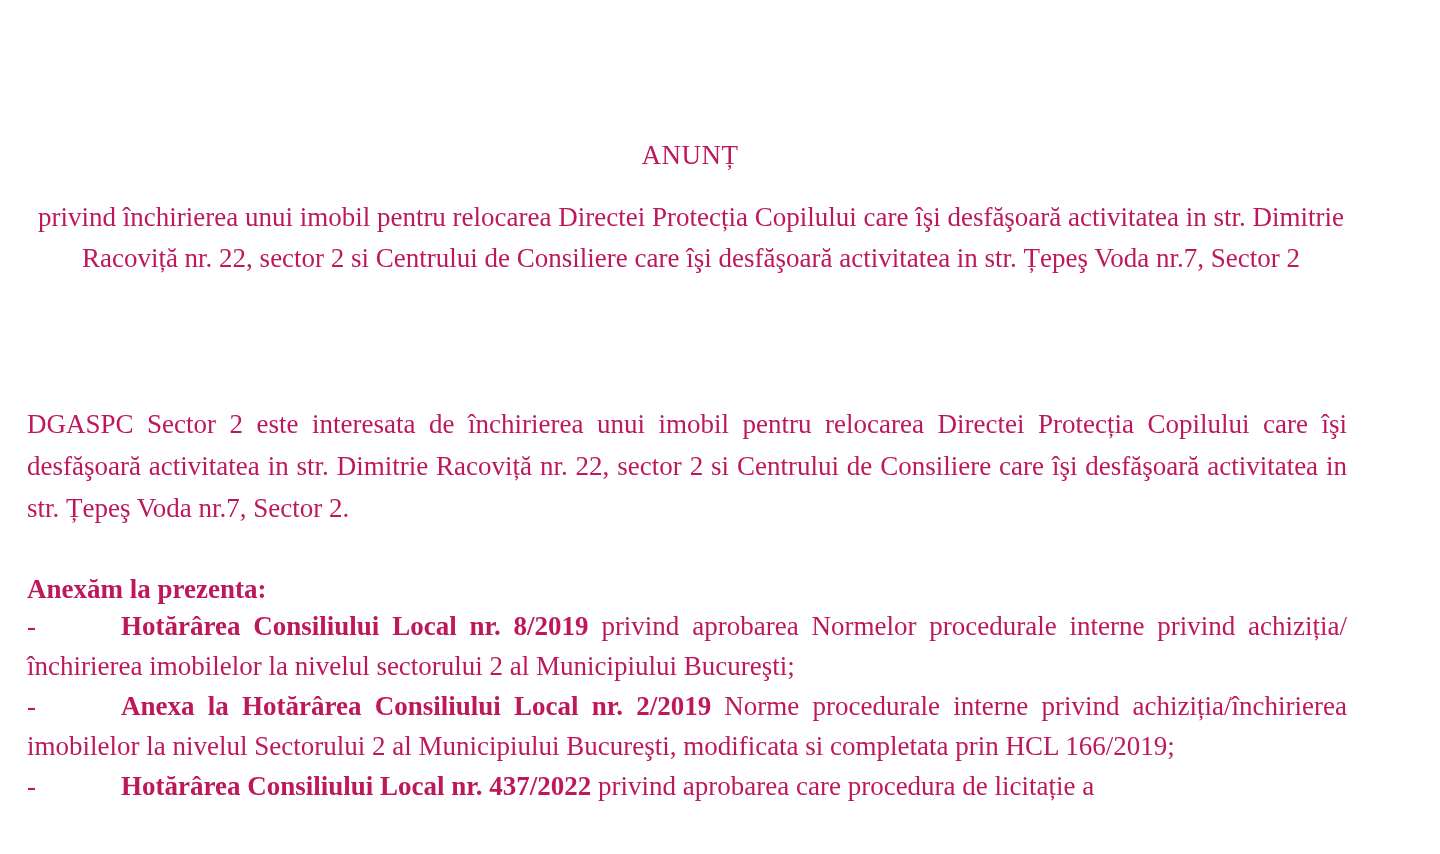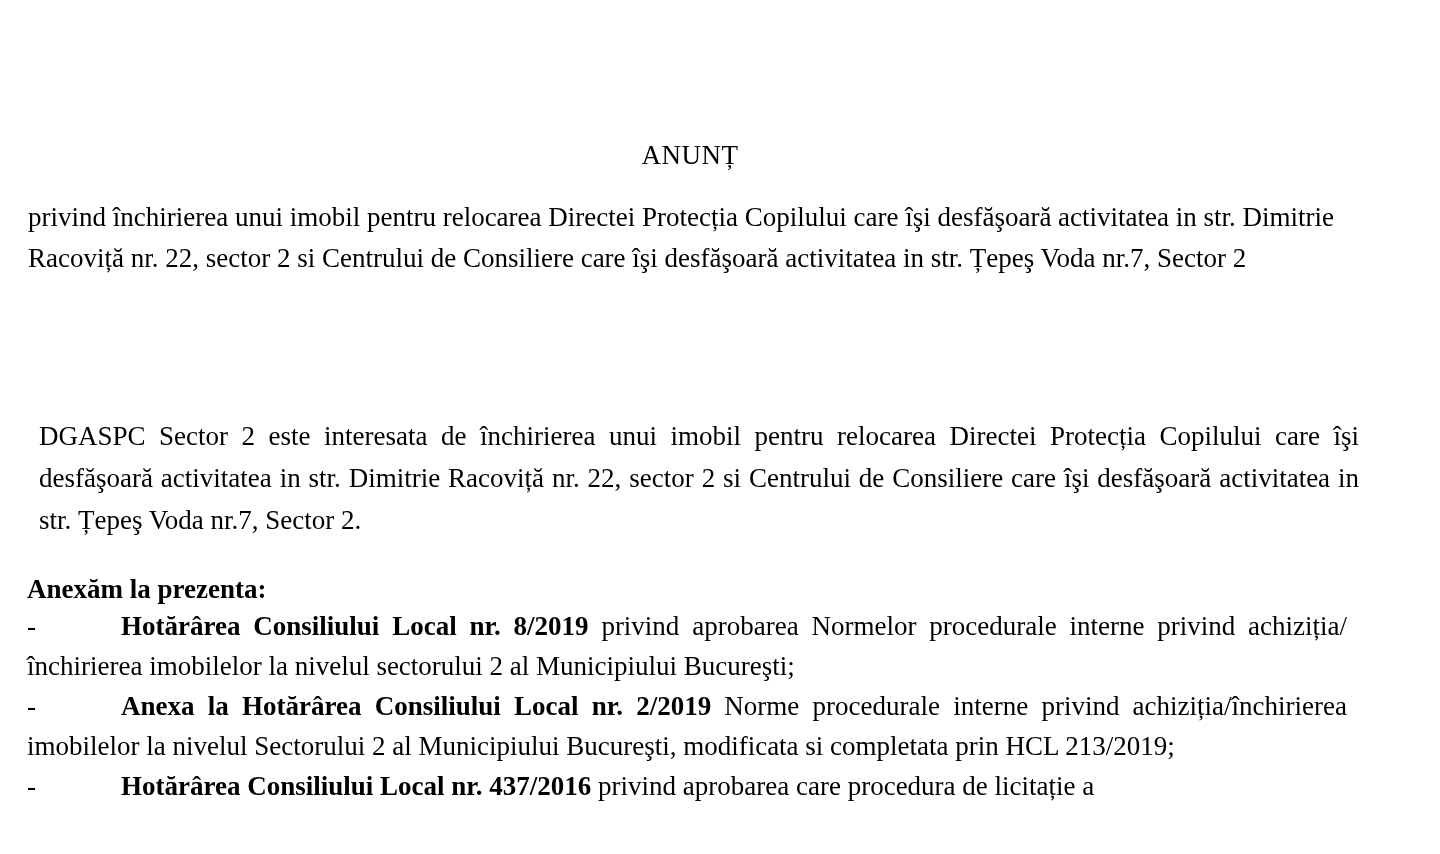--- a/index.html
+++ b/index.html
@@ -8,39 +8,40 @@
       width: 1440px;
       height: 854px;
       overflow: hidden;
       background: #ffffff;
     }
     .page {
       position: relative;
       width: 1440px;
       height: 854px;
       background: #ffffff;
-      color: #000000;
+      color: #be185d;
       font-family: "Liberation Serif", "DejaVu Serif", serif;
       font-size: 27px;
       line-height: 42px;
     }
     .title {
       position: absolute;
       top: 134px;
       left: 0;
       width: 1380px;
       text-align: center;
       font-size: 27px;
       letter-spacing: 0.5px;
     }
     .subtitle {
       position: absolute;
       top: 197px;
       left: 28px;
       width: 1326px;
+      text-align: center;
       font-size: 27px;
       line-height: 41px;
     }
     .intro {
       position: absolute;
       top: 403px;
       left: 27px;
       width: 1320px;
       text-align: justify;
       line-height: 42px;
@@ -77,20 +78,20 @@
       font-weight: bold;
       margin-top: 12px;
     }
   </style>
 </head>
 <body>
 
 <div class="page">
   <div class="title">ANUNȚ</div>
   <div class="subtitle">privind închirierea unui imobil pentru relocarea Directei Protecția Copilului care îşi desfăşoară activitatea in str. Dimitrie Racoviță nr. 22, sector 2 si Centrului de Consiliere care îşi desfăşoară activitatea in str. Țepeş Voda nr.7, Sector 2</div>
-  <p class="intro" style="margin:12px;">DGASPC Sector 2 este interesata de închirierea unui imobil pentru relocarea Directei Protecția Copilului care îşi desfăşoară activitatea in str. Dimitrie Racoviță nr. 22, sector 2 si Centrului de Consiliere care îşi desfăşoară activitatea in str. Țepeş Voda nr.7, Sector 2.</p>
+  <p class="intro" style="margin:0;">DGASPC Sector 2 este interesata de închirierea unui imobil pentru relocarea Directei Protecția Copilului care îşi desfăşoară activitatea in str. Dimitrie Racoviță nr. 22, sector 2 si Centrului de Consiliere care îşi desfăşoară activitatea in str. Țepeş Voda nr.7, Sector 2.</p>
   <div class="annex-heading">Anexăm la prezenta:</div>
   <ul class="annex-list">
     <li class="annex-item"><span class="dash">-</span><span class="ref">Hotărârea Consiliului Local nr. 8/2019</span><span> privind aprobarea Normelor procedurale interne privind achiziția/închirierea imobilelor la nivelul sectorului 2 al Municipiului Bucureşti;</span></li>
-    <li class="annex-item"><span class="dash">-</span><span class="ref">Anexa la Hotărârea Consiliului Local nr. 2/2019</span><span> Norme procedurale interne privind achiziția/închirierea imobilelor la nivelul Sectorului 2 al Municipiului Bucureşti, modificata si completata prin HCL 213/2019;</span></li>
-    <li class="annex-item"><span class="dash">-</span><span class="ref">Hotărârea Consiliului Local nr. 437/2016</span><span> privind aprobarea care procedura de licitație a</span></li>
+    <li class="annex-item"><span class="dash">-</span><span class="ref">Anexa la Hotărârea Consiliului Local nr. 2/2019</span><span> Norme procedurale interne privind achiziția/închirierea imobilelor la nivelul Sectorului 2 al Municipiului Bucureşti, modificata si completata prin HCL 166/2019;</span></li>
+    <li class="annex-item"><span class="dash">-</span><span class="ref">Hotărârea Consiliului Local nr. 437/2022</span><span> privind aprobarea care procedura de licitație a</span></li>
   </ul>
 </div>
 
 </body></html>

